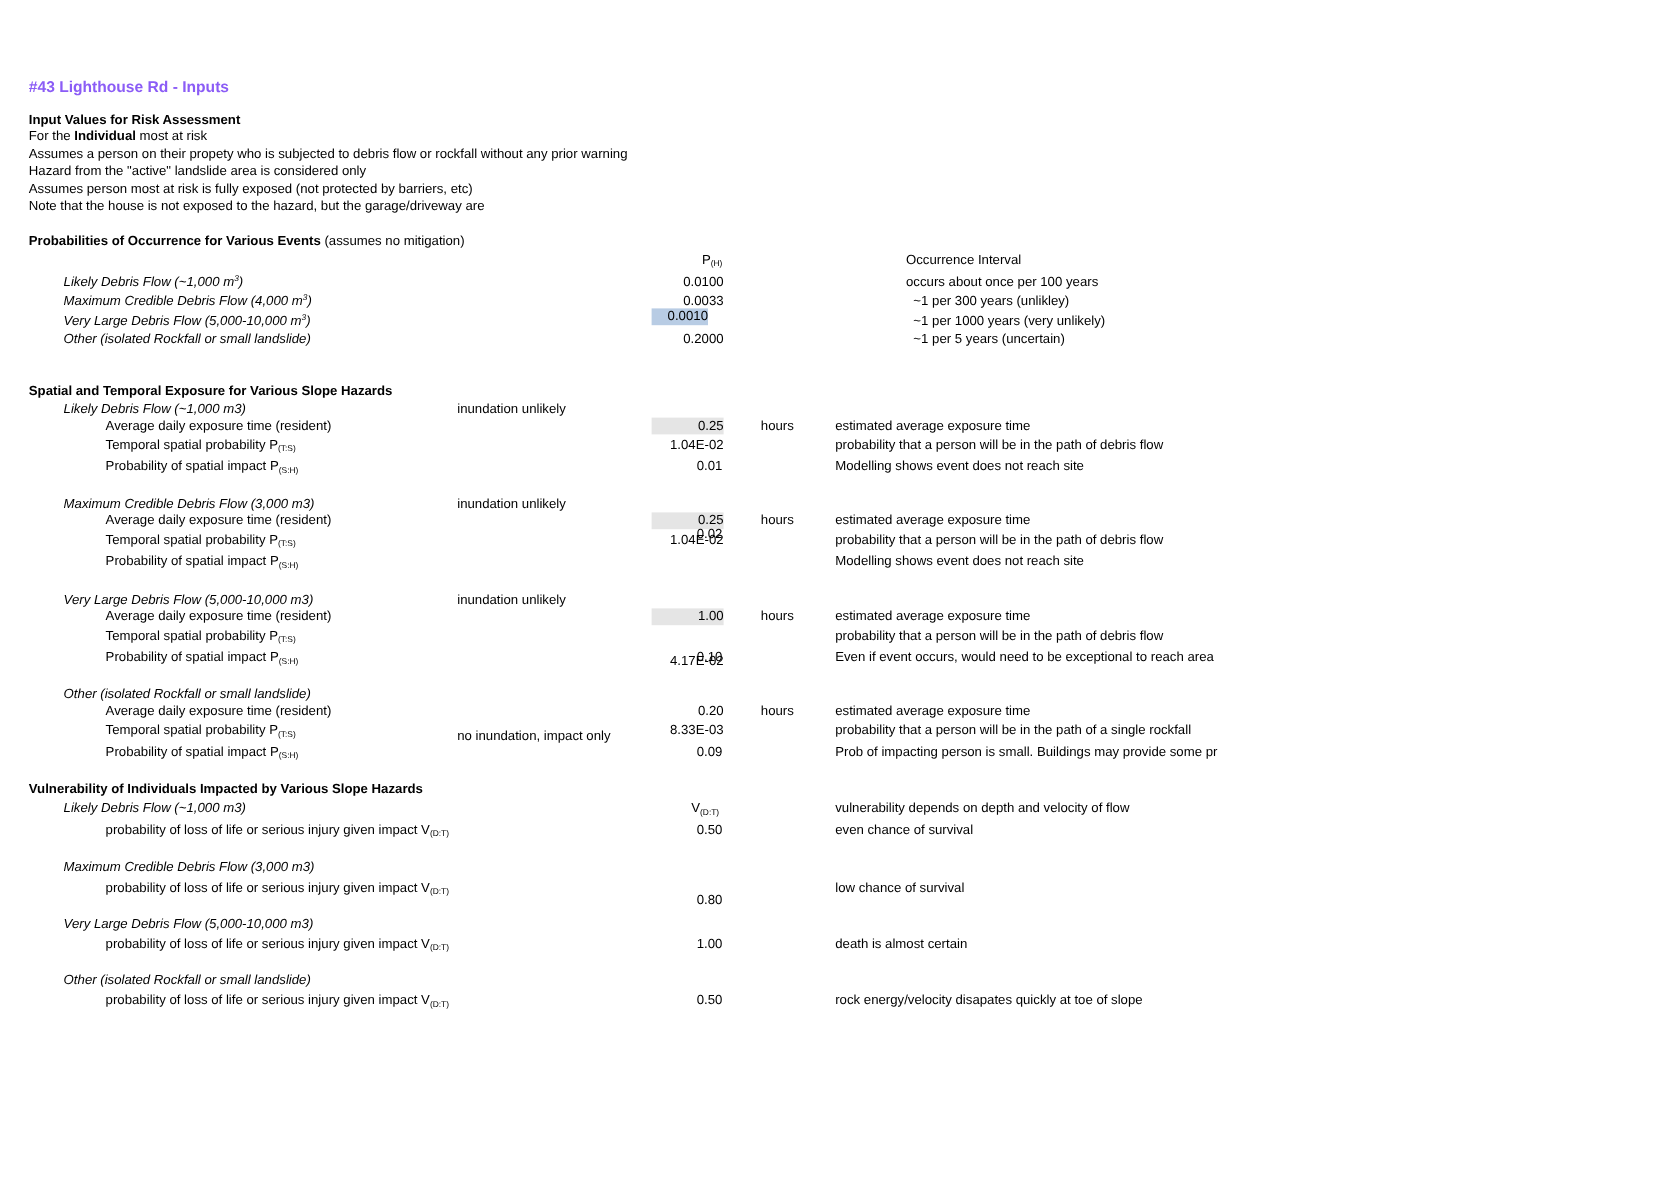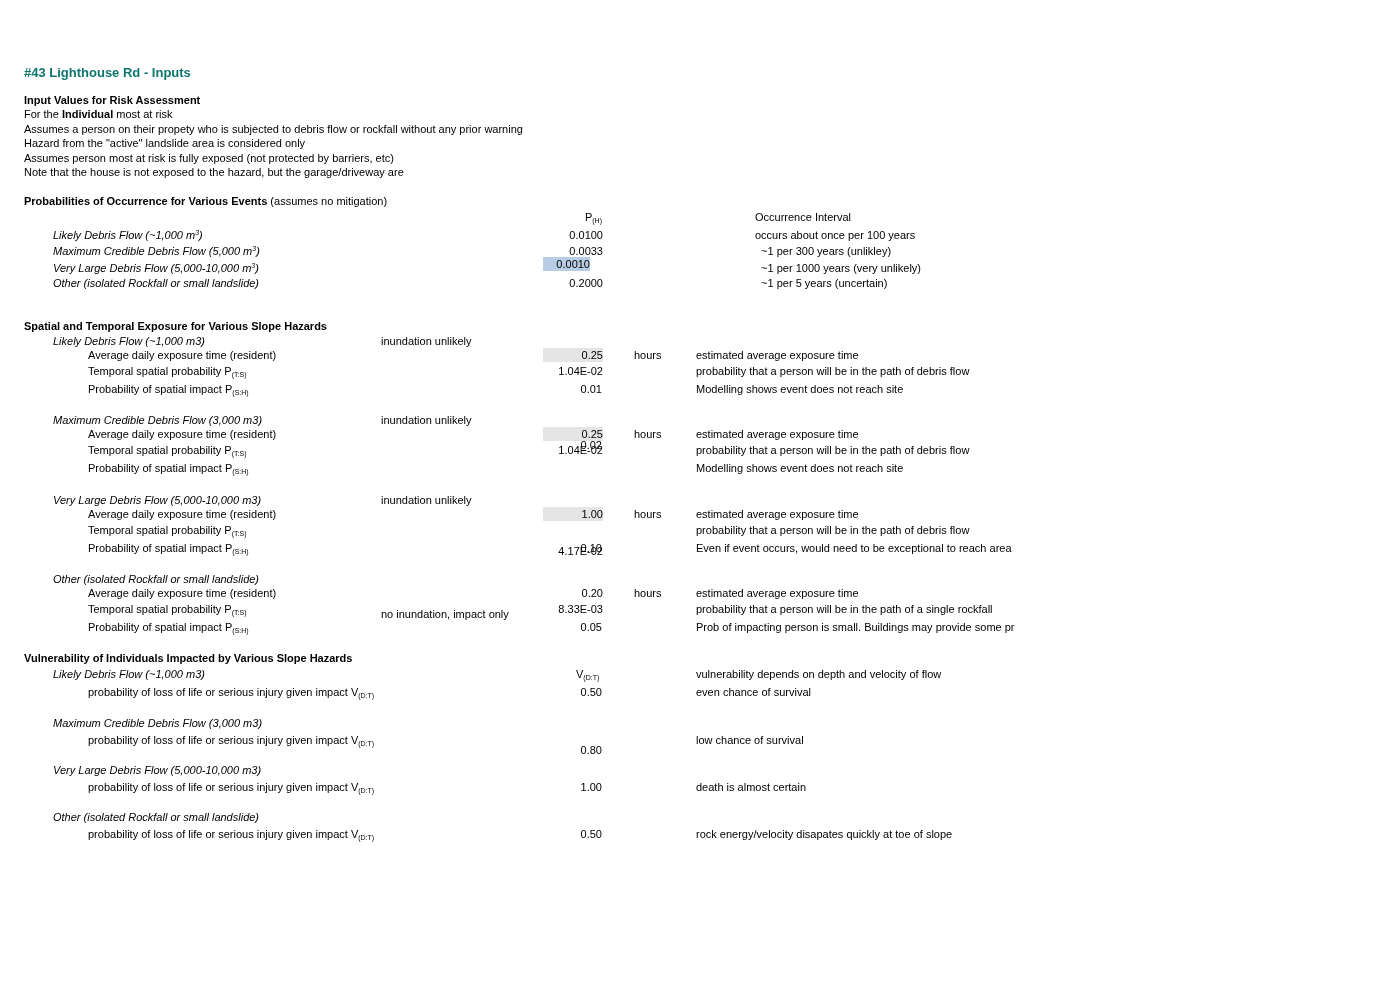--- a/index.html
+++ b/index.html
@@ -1,19 +1,19 @@
 <!DOCTYPE html>
 <html><head>
 <meta charset="utf-8">
 <style>
   html, body { margin:0; padding:0; background:#ffffff; }
   body { width:1398px; height:989px; position:relative; overflow:hidden;
          font-family:"Liberation Sans", sans-serif; font-size:11px; color:#000; }
   .t { position:absolute; white-space:nowrap; line-height:14px; }
-  .title { color:#0f766e; font-weight:bold; font-size:13px; }
+  .title { color:#8b5cf6; font-weight:bold; font-size:13px; }
   .b { font-weight:bold; }
   .i { font-style:italic; }
   .r { text-align:right; }
   sub { font-size:7px; vertical-align:-2px; line-height:0; }
   sup { font-size:7px; vertical-align:4px; line-height:0; }
   .hl-yellow { background:#e5e5e5; }
   .hl-blue { background:#b8cce4; }
 </style>
 </head>
 <body>
@@ -28,21 +28,21 @@
 <div class="t" style="left:24px;top:165px;">Note that the house is not exposed to the hazard, but the garage/driveway are</div>
 
 <div class="t" style="left:24px;top:194px;"><span class="b">Probabilities of Occurrence for Various Events</span><span> (assumes no mitigation)</span></div>
 <div class="t r" style="left:540px;width:62px;top:210px;"><span>P</span><sub>(H)</sub></div>
 <div class="t" style="left:755px;top:210px;">Occurrence Interval</div>
 
 <div id="occ-rows">
     <div class="t i" style="left:53px;top:228px;"><span>Likely Debris Flow (~1,000 m</span><sup>3</sup><span>)</span></div>
     <div class="t r" style="left:543px;width:60px;padding-right:0;top:228px;">0.0100</div>
     <div class="t" style="left:755px;top:228px;white-space:pre;">occurs about once per 100 years</div>
-    <div class="t i" style="left:53px;top:244px;"><span>Maximum Credible Debris Flow (5,000 m</span><sup>3</sup><span>)</span></div>
+    <div class="t i" style="left:53px;top:244px;"><span>Maximum Credible Debris Flow (4,000 m</span><sup>3</sup><span>)</span></div>
     <div class="t r" style="left:543px;width:60px;padding-right:0;top:244px;">0.0033</div>
     <div class="t" style="left:755px;top:244px;white-space:pre;">  ~1 per 300 years (unlikley)</div>
     <div class="t i" style="left:53px;top:261px;"><span>Very Large Debris Flow (5,000-10,000 m</span><sup>3</sup><span>)</span></div>
     <div class="t r hl-blue" style="left:543px;width:47px;padding-right:0;top:257px;">0.0010</div>
     <div class="t" style="left:755px;top:261px;white-space:pre;">  ~1 per 1000 years (very unlikely)</div>
     <div class="t i" style="left:53px;top:276px;"><span>Other (isolated Rockfall or small landslide)</span><span></span></div>
     <div class="t r" style="left:543px;width:60px;padding-right:0;top:276px;">0.2000</div>
     <div class="t" style="left:755px;top:276px;white-space:pre;">  ~1 per 5 years (uncertain)</div>
   </div>
 
@@ -87,21 +87,21 @@
     <div class="t i" style="left:53px;top:572px;">Other (isolated Rockfall or small landslide)</div>
     <div class="t" style="left:381px;top:572px;margin-top:35px;">no inundation, impact only</div>
     <div class="t" style="left:88px;top:586px;">Average daily exposure time (resident)</div>
     <div class="t r" style="left:543px;width:60px;top:586px;">0.20</div>
     <div class="t" style="left:634px;top:586px;">hours</div>
     <div class="t" style="left:696px;top:586px;">estimated average exposure time</div>
     <div class="t" style="left:88px;top:602px;"><span>Temporal spatial probability P</span><sub>(T:S)</sub></div>
     <div class="t r" style="left:543px;width:60px;top:602px;">8.33E-03</div>
     <div class="t" style="left:696px;top:602px;">probability that a person will be in the path of a single rockfall</div>
     <div class="t" style="left:88px;top:620px;"><span>Probability of spatial impact P</span><sub>(S:H)</sub></div>
-    <div class="t r" style="left:543px;width:59px;top:620px;">0.05</div>
+    <div class="t r" style="left:543px;width:59px;top:620px;">0.09</div>
     <div class="t" style="left:696px;top:620px;">Prob of impacting person is small. Buildings may provide some pr</div>
   </div>
 
 <div class="t b" style="left:24px;top:651px;">Vulnerability of Individuals Impacted by Various Slope Hazards</div>
 <div class="t" style="left:576px;top:667px;"><span>V</span><sub>(D:T)</sub></div>
 <div class="t" style="left:696px;top:667px;">vulnerability depends on depth and velocity of flow</div>
 <div id="vul-groups">
     <div class="t i" style="left:53px;top:667px;">Likely Debris Flow (~1,000 m3)</div>
     <div class="t" style="left:88px;top:685px;"><span>probability of loss of life or serious injury given impact V</span><sub>(D:T)</sub></div>
     <div class="t r" style="left:543px;width:59px;top:685px;">0.50</div>

